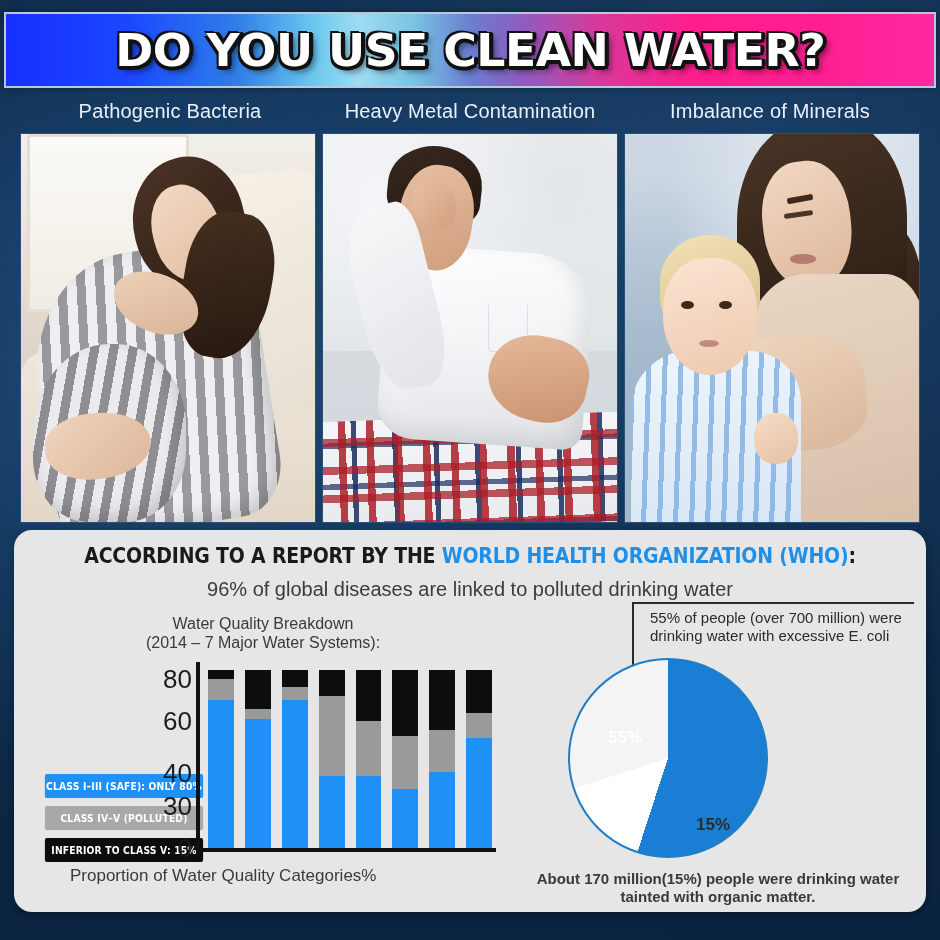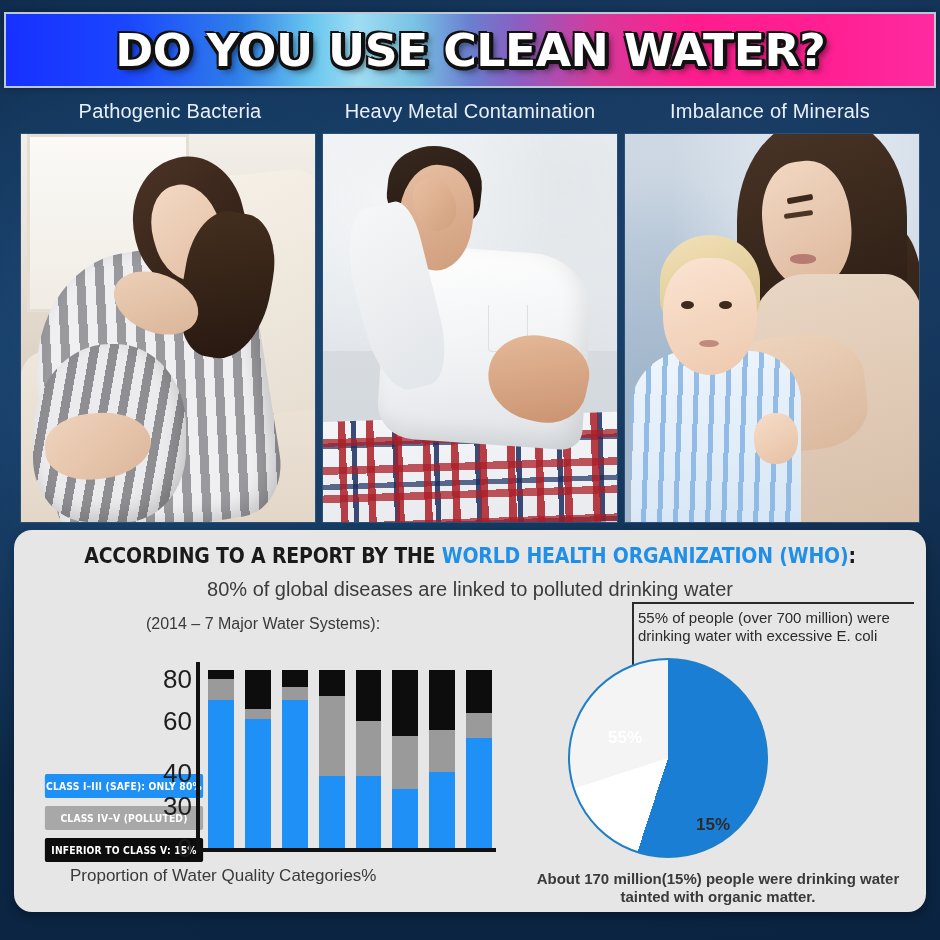--- a/index.html
+++ b/index.html
@@ -349,21 +349,21 @@
 
   
   .pie-block{position:absolute;left:492px;top:72px;width:414px;height:306px;}
   .callout{
     position:absolute;left:126px;top:0;width:282px;
   }
   .callout-line{
     position:absolute;left:0;top:0;width:282px;height:2px;background:#2b2b2b;
   }
   .callout-text{
-    position:absolute;left:6px;top:7px;width:276px;
+    position:absolute;left:18px;top:7px;width:276px;
     font-size:15px;line-height:18px;color:#2b2b2b;
   }
   .leader{
     position:absolute;left:126px;top:0;width:2px;height:96px;background:#2b2b2b;
   }
   .leader-dot{
     position:absolute;left:120px;top:90px;width:13px;height:13px;
     border-radius:50%;background:#2b2b2b;
   }
   .pie{
@@ -448,25 +448,26 @@
       <div class="beye r"></div>
       <div class="bmouth"></div>
       <div class="bhand"></div>
     </div>
   </div>
 
   <div class="panel">
 
     <div class="who-heading"><span>ACCORDING TO A REPORT BY THE </span><span class="who-accent">WORLD HEALTH ORGANIZATION (WHO)</span><span>:</span></div>
 
-    <div class="sub-heading">80% of global diseases are linked to polluted drinking water</div>
+    <div class="sub-heading">96% of global diseases are linked to polluted drinking water</div>
 
     <div class="bar-block">
 
       <div class="bar-title">
+        <div>Water Quality Breakdown</div>
         <div>(2014 – 7 Major Water Systems):</div>
       </div>
 
       <div class="legend">
         <div class="legend-item lg-safe">CLASS I–III (SAFE): ONLY 80%</div>
         <div class="legend-item lg-poll">CLASS IV–V (POLLUTED)</div>
         <div class="legend-item lg-inf">INFERIOR TO CLASS V: 15%</div>
       </div>
 
       <div class="bar-area">

